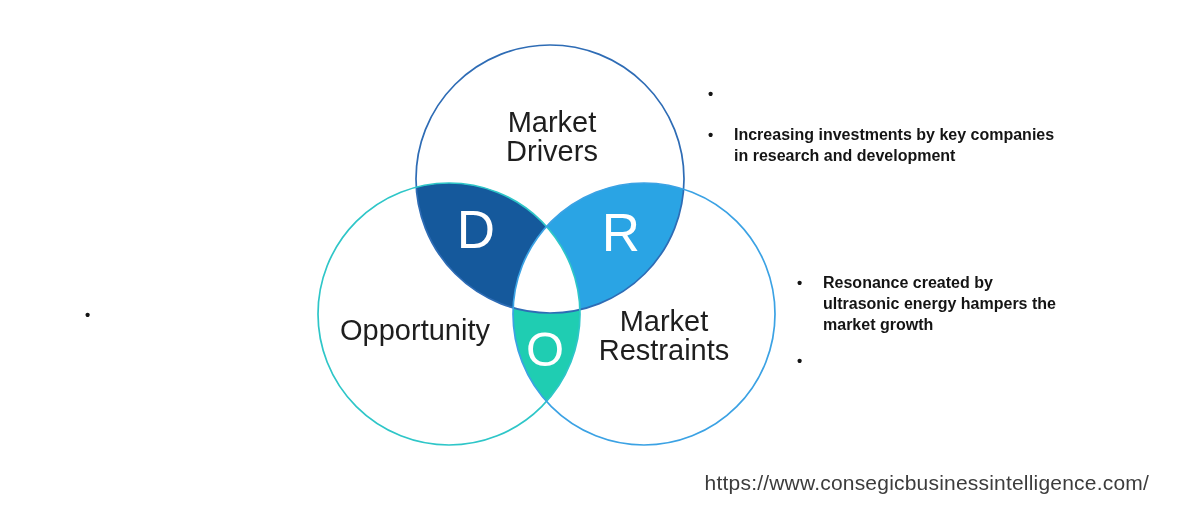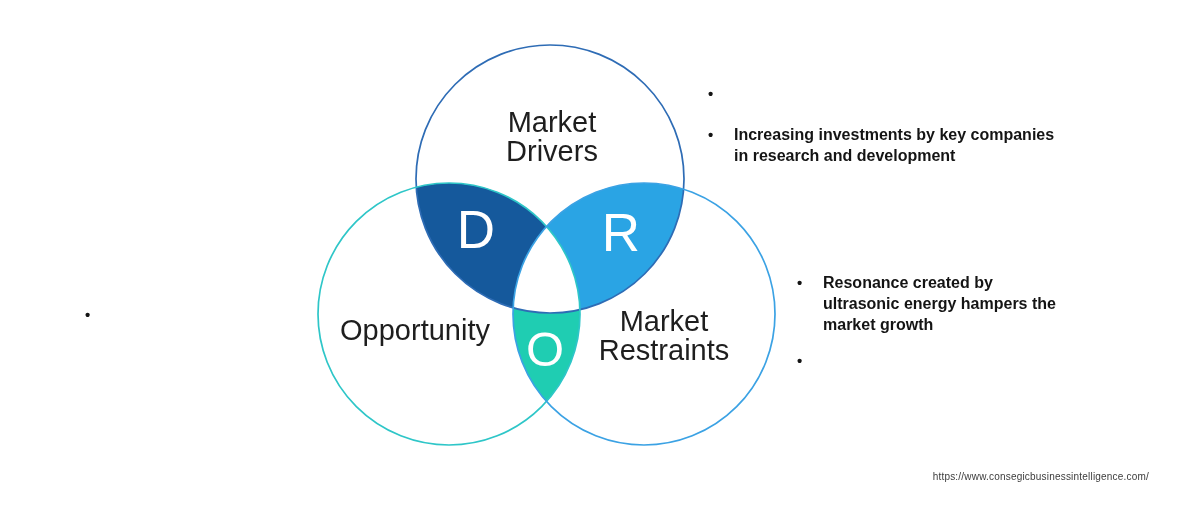--- a/index.html
+++ b/index.html
@@ -73,21 +73,21 @@
   .bullets-drivers .item + .item { margin-top: 20px; }
   .bullets-restraints { left: 797px; top: 272px; width: 330px; }
   .bullets-restraints .item + .item { margin-top: 15px; }
   .bullets-opportunity{ left: 85px;  top: 304px; width: 270px; }
   
   .source-url {
     position: absolute;
     right: 28px;
     top: 471px;
     color: #3c3c3c;
-    font-size: 10px;
+    font-size: 21px;
     font-weight: 400;
     letter-spacing: 0.2px;
     white-space: nowrap;
   }
 </style>
 </head>
 <body>
 
 <div class="stage">
 

